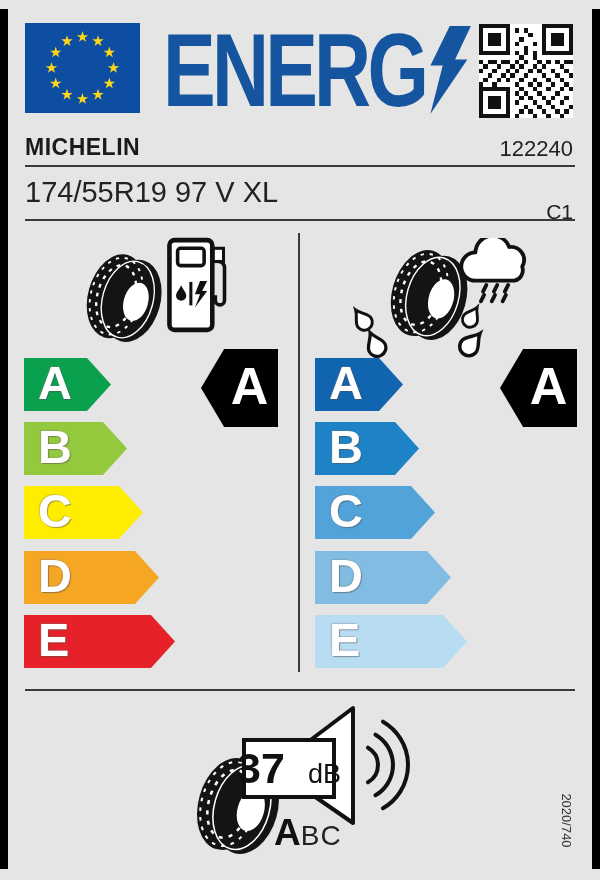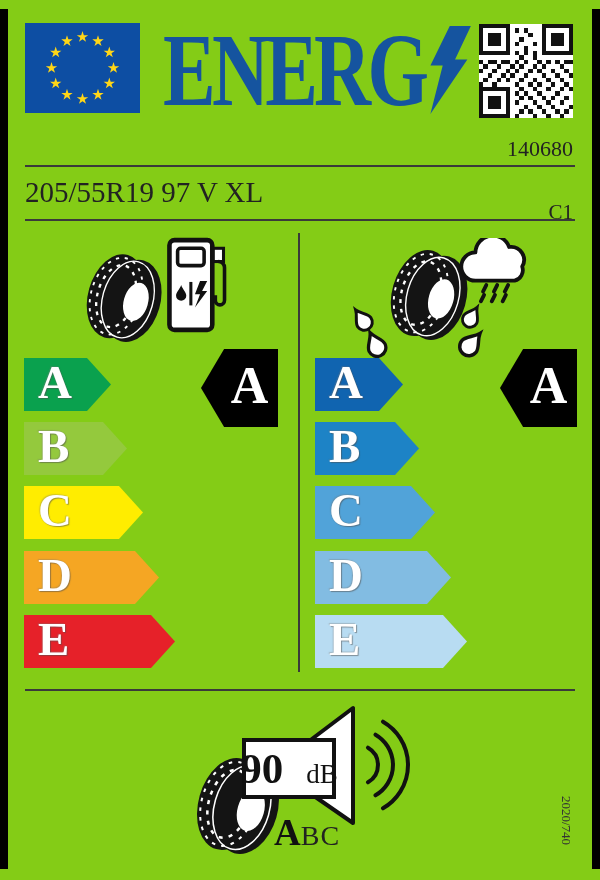--- a/index.html
+++ b/index.html
@@ -1,18 +1,18 @@
 <!DOCTYPE html>
 <html><head>
 <meta charset="utf-8">
 <style>
   html,body{margin:0;padding:0;background:#fff;}
   #label{
-    position:relative;width:600px;height:880px;background:#84cc16;overflow:hidden;
-    font-family:Liberation Serif, serif;color:#1a1a1a;
+    position:relative;width:600px;height:880px;background:#e5e5e5;overflow:hidden;
+    font-family:Liberation Sans, sans-serif;color:#1a1a1a;
   }
   .abs{position:absolute;}
   
   .side-border{position:absolute;top:9px;height:860px;width:8px;background:#000;}
   .side-border.left{left:0;}
   .side-border.right{right:0;}
   
   #eu-flag{left:25px;top:23px;width:115px;height:90px;}
   #energ-word{
     left:163px;top:24px;height:90px;line-height:92px;
@@ -128,23 +128,24 @@
   </svg>
 
   <svg id="qr" class="abs" viewBox="0 0 21 21" shape-rendering="crispEdges">
     <rect width="21" height="21" fill="#fff"></rect>
     <path fill="#111" d="M0 0h7v7H0z M14 0h7v7h-7z M0 14h7v7H0z"></path>
     <path fill="#fff" d="M1 1h5v5H1z M15 1h5v5h-5z M1 15h5v5H1z"></path>
     <path fill="#111" d="M2 2h3v3H2z M16 2h3v3h-3z M2 16h3v3H2z"></path>
     <path fill="#111" d="M8 6h1v1H8z M10 6h1v1h-1z M12 6h1v1h-1z M6 8h1v1H6z M6 10h1v1H6z M6 12h1v1H6z M8 1h1v1H8z M10 1h1v1h-1z M11 2h1v1h-1z M9 3h1v1H9z M8 4h1v1H8z M12 4h1v1h-1z M10 5h1v1h-1z M9 7h1v1H9z M12 7h1v1h-1z M0 8h1v1H0z M2 8h2v1H2z M5 8h1v1H5z M8 8h1v1H8z M10 8h1v1h-1z M13 8h1v1h-1z M15 8h1v1h-1z M17 8h1v1h-1z M19 8h2v1h-2z M1 9h1v1H1z M4 9h1v1H4z M7 9h1v1H7z M9 9h1v1H9z M12 9h1v1h-1z M14 9h1v1h-1z M18 9h1v1h-1z M0 10h1v1H0z M3 10h1v1H3z M8 10h1v1H8z M11 10h1v1h-1z M13 10h1v1h-1z M16 10h1v1h-1z M19 10h1v1h-1z M2 11h1v1H2z M5 11h1v1H5z M7 11h1v1H7z M10 11h1v1h-1z M14 11h1v1h-1z M17 11h1v1h-1z M20 11h1v1h-1z M1 12h1v1H1z M4 12h1v1H4z M9 12h1v1H9z M12 12h1v1h-1z M15 12h1v1h-1z M18 12h1v1h-1z M0 13h1v1H0z M3 13h1v1H3z M8 13h1v1H8z M11 13h1v1h-1z M13 13h1v1h-1z M16 13h1v1h-1z M19 13h1v1h-1z M9 14h1v1H9z M12 14h1v1h-1z M15 14h1v1h-1z M18 14h1v1h-1z M20 14h1v1h-1z M8 15h1v1H8z M10 15h1v1h-1z M13 15h1v1h-1z M17 15h1v1h-1z M9 16h1v1H9z M11 16h1v1h-1z M14 16h1v1h-1z M16 16h1v1h-1z M19 16h1v1h-1z M8 17h1v1H8z M12 17h1v1h-1z M15 17h1v1h-1z M18 17h1v1h-1z M10 18h1v1h-1z M13 18h1v1h-1z M16 18h1v1h-1z M20 18h1v1h-1z M9 19h1v1H9z M11 19h1v1h-1z M14 19h1v1h-1z M17 19h1v1h-1z M19 19h1v1h-1z M8 20h1v1H8z M12 20h1v1h-1z M15 20h1v1h-1z M18 20h1v1h-1z"></path>
   </svg>
 
-  <div id="article" class="abs">140680</div>
+  <div id="brand" class="abs">MICHELIN</div>
+  <div id="article" class="abs">122240</div>
   <div id="rule1" class="abs"></div>
-  <div id="dimensions" class="abs">205/55R19 97 V XL</div>
+  <div id="dimensions" class="abs">174/55R19 97 V XL</div>
   <div id="tyre-class" class="abs">C1</div>
   <div id="rule2" class="abs"></div>
 
   <svg id="fe-tire" class="abs" viewBox="0 0 90 100">
     <use href="#tire" width="90" height="100"></use>
   </svg>
   <svg id="fuel-pump" class="abs" viewBox="0 0 62 100">
     <rect x="3" y="6" width="42" height="88" rx="5" fill="#fff" stroke="#111" stroke-width="4.5"></rect>
     <rect x="11" y="14" width="26" height="17" rx="3" fill="#fff" stroke="#111" stroke-width="3.5"></rect>
     <path d="M14.5 50 C16 54.5 19.5 57 19.5 60.5 A5 5 0 1 1 9.5 60.5 C9.5 57 13 54.5 14.5 50 Z" fill="#111"></path>
@@ -222,21 +223,21 @@
   <svg id="speaker" class="abs" viewBox="0 0 174 168">
     <polygon points="50,55 115,6 115,121 50,76" fill="#fff" stroke="#111" stroke-width="4" stroke-linejoin="round"></polygon>
     <rect x="6" y="38" width="90" height="57" fill="#fff" stroke="#111" stroke-width="4"></rect>
     <g fill="none" stroke="#111" stroke-width="4" stroke-linecap="round">
       <path d="M130 45.7 A20 20 0 0 1 130 80.3"></path>
       <path d="M137.5 32.7 A35 35 0 0 1 137.5 93.3"></path>
       <path d="M145 19.7 A50 50 0 0 1 145 106.3"></path>
     </g>
   </svg>
   <div id="db-box" class="abs">
-    <span id="db-value">90</span>
+    <span id="db-value">37</span>
     <span id="db-unit">dB</span>
   </div>
   <div id="noise-class" class="abs">
     <span id="noise-class-a">A</span>
     <span id="noise-class-bc">BC</span>
   </div>
 
   <div id="regulation" class="abs">2020/740</div>
 
 </div>

